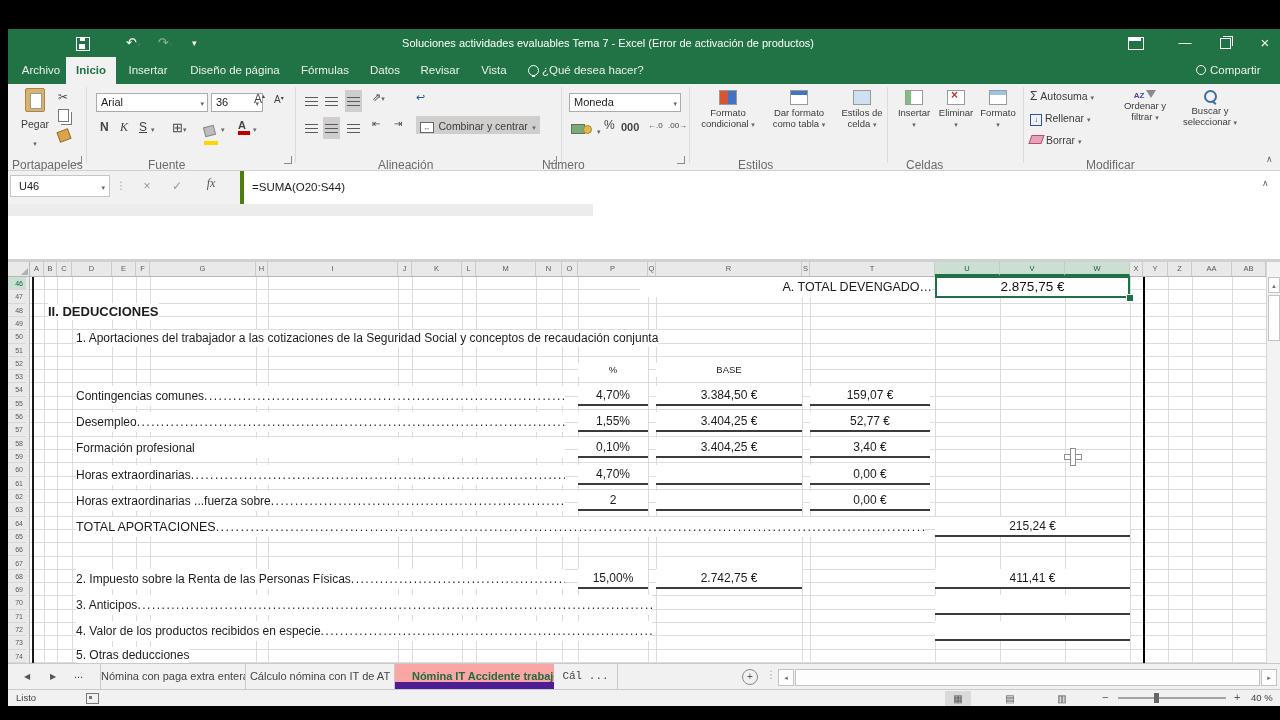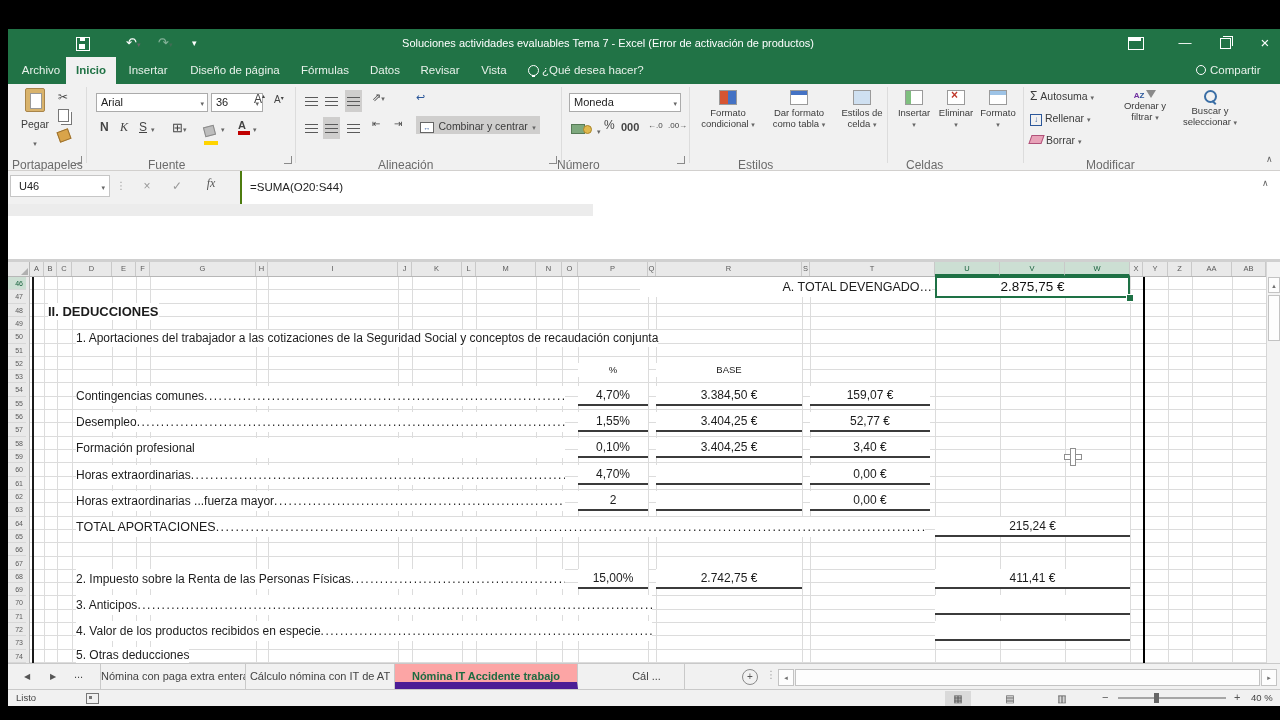--- a/index.html
+++ b/index.html
@@ -25,21 +25,21 @@
   .inputbox{position:absolute;background:#fff;border:1px solid #ababab;font-size:11px;color:#222;line-height:17px;padding-left:4px;box-sizing:border-box;}
   .lns{display:inline-block;width:13px;height:9px;background:repeating-linear-gradient(to bottom,#5a5a5a 0 1px,transparent 1px 4px);}
   .tbtn{position:absolute;text-align:center;color:#444;}
   .shaded{background:#cfcecd;}
   .bigbtn{position:absolute;text-align:center;font-size:9.5px;color:#3b3b3b;line-height:1.15;}
   .mini-grid{display:inline-block;width:16px;height:13px;border:1px solid #9a9a9a;background:#fff;}
   
   .fbar-bg{left:8px;top:171px;width:1272px;height:33px;background:#f1f1f1;}
   .namebox{left:10px;top:175px;width:100px;height:22px;background:#fff;border:1px solid #c6c6c6;box-sizing:border-box;font-size:11px;color:#222;line-height:20px;padding-left:8px;}
   .fxbtns{color:#9a9a9a;font-size:12px;line-height:22px;text-align:center;}
-  .formula-area{left:240px;top:171px;width:1040px;height:33px;background:#fff;border-left:2px solid #4d7c0f;font-size:11.5px;color:#222;line-height:33px;padding-left:8px;box-sizing:border-box;}
+  .formula-area{left:240px;top:171px;width:1040px;height:33px;background:#fff;border-left:4px solid #4d7c0f;font-size:11.5px;color:#222;line-height:33px;padding-left:8px;box-sizing:border-box;}
   
   .sheet-colhead{left:30px;top:262px;width:1236px;height:15px;background:#e9e9e9;border-bottom:1px solid #b7b7b7;box-sizing:border-box;}
   .colh{position:absolute;top:0;height:14px;line-height:14px;text-align:center;font-size:7.5px;color:#5a5a5a;border-right:1px solid #c9c9c9;box-sizing:border-box;overflow:hidden;}
   .colh.selh{background:#ccdfd3;color:#17613c;border-bottom:2px solid #1e7145;}
   .rowhead{left:8px;top:277px;width:22px;height:386px;background:#e9e9e9;border-right:1px solid #b7b7b7;box-sizing:border-box;}
   .rowh{position:absolute;left:0;width:18px;height:13.31px;line-height:13px;text-align:right;font-size:7px;color:#5a5a5a;border-bottom:1px solid #d7d7d7;box-sizing:border-box;padding-right:3px;}
   .rowh.selh2{background:#ccdfd3;color:#17613c;}
   #grid{left:30px;top:277px;width:1236px;height:386px;overflow:hidden;
         background:repeating-linear-gradient(to bottom,#ffffff 0px,#ffffff 12.31px,#dcdcdc 12.31px,#dcdcdc 13.31px);}
   .vline{position:absolute;top:0;width:1px;height:386px;background:#dcdcdc;}
@@ -183,21 +183,21 @@
     </div>
     <div class="abs" style="left:563px;top:36px;">
       <span class="ico" style="width:12px;height:8px;background:#7da87d;border:1px solid #567a56;"></span>
       <span class="ico" style="width:7px;height:7px;background:#e0b84c;border:1px solid #a8852c;border-radius:50%;margin-left:-6px;"></span>
       <span class="dd">▾</span>
     </div>
     <div class="abs tbtn" style="left:596px;top:34px;font-size:12px;">%</div>
     <div class="abs tbtn" style="left:613px;top:37px;font-size:11px;font-weight:bold;">000</div>
     <div class="abs tbtn" style="left:640px;top:37px;font-size:8px;">←.0</div>
     <div class="abs tbtn" style="left:660px;top:37px;font-size:8px;">.00→</div>
-    <div class="grplabel" style="left:549px;width:100px;">Número</div>
+    <div class="grplabel" style="left:534px;width:100px;">Número</div>
     <div class="launcher" style="left:669px;top:72px;"></div>
     <div class="vsep" style="left:681px;"></div>
 
     <div class="bigbtn" style="left:690px;top:6px;width:60px;">
       <span class="mini-grid" style="background:linear-gradient(90deg,#d65532 50%,#4472c4 50%);"></span><br>
       <span>Formato condicional</span> <span class="dd">▾</span>
     </div>
     <div class="bigbtn" style="left:754px;top:6px;width:74px;">
       <span class="mini-grid" style="background:linear-gradient(#4472c4 4px,#fff 4px);"></span><br>
       <span>Dar formato como tabla</span> <span class="dd">▾</span>
@@ -388,21 +388,21 @@
 
     <div class="cell leader" style="left:46px;top:188px;width:489px;height:20px;line-height:20px;">
         <span class="lbl">Horas extraordinarias </span>
         <span class="dots">................................................................................................................................................................................................................................................................................................</span>
       </div>
     <div class="cell ctr uline" style="left:548px;top:188px;width:70px;height:20px;line-height:19px;">4,70%</div>
     <div class="cell ctr uline" style="left:626px;top:188px;width:146px;height:20px;line-height:19px;"></div>
     <div class="cell ctr uline" style="left:780px;top:188px;width:120px;height:20px;line-height:19px;">0,00 €</div>
 
     <div class="cell leader" style="left:46px;top:214px;width:489px;height:20px;line-height:20px;">
-        <span class="lbl">Horas extraordinarias ...fuerza mayor</span>
+        <span class="lbl">Horas extraordinarias ...fuerza sobre</span>
         <span class="dots">................................................................................................................................................................................................................................................................................................</span>
       </div>
     <div class="cell ctr uline" style="left:548px;top:214px;width:70px;height:20px;line-height:19px;">2</div>
     <div class="cell ctr uline" style="left:626px;top:214px;width:146px;height:20px;line-height:19px;"></div>
     <div class="cell ctr uline" style="left:780px;top:214px;width:120px;height:20px;line-height:19px;">0,00 €</div>
 
     <div class="cell leader" style="left:46px;top:240px;width:849px;height:20px;line-height:20px;font-size:12.5px;">
         <span class="lbl">TOTAL APORTACIONES</span>
         <span class="dots">................................................................................................................................................................................................................................................................................................</span>
       </div>
@@ -447,21 +447,21 @@
     <div class="sbbox" style="left:1px;top:33px;width:12px;height:46px;"></div>
   </div>
 
   <div class="abs tabbar">
     <div class="abs" style="left:16px;top:8px;font-size:8px;color:#555;">◀</div>
     <div class="abs" style="left:42px;top:8px;font-size:8px;color:#555;">▶</div>
     <div class="abs" style="left:66px;top:4px;font-size:11px;color:#444;">...</div>
     <div class="stab" style="left:92px;width:146px;border-left:1px solid #c9c9c9;">Nómina con paga extra entera</div>
     <div class="stab" style="left:238px;width:149px;">Cálculo nómina con IT de AT</div>
     <div class="stab active" style="left:387px;width:183px;">Nómina IT Accidente trabajo</div>
-    <div class="stab" style="left:601px;width:76px;">Cál ...</div>
+    <div class="stab" style="left:546px;width:64px;font-family:Liberation Mono, monospace;">Cál ...</div>
     <div class="abs" style="left:734px;top:5px;width:14px;height:14px;border:1px solid #8a8a8a;border-radius:50%;text-align:center;line-height:13px;font-size:10px;color:#555;">+</div>
     <div class="abs" style="left:758px;top:5px;color:#a0a0a0;font-size:10px;">⋮</div>
     <div class="sbbox" style="left:770px;top:5px;width:16px;height:17px;font-size:7px;line-height:16px;">◂</div>
     <div class="sbbox" style="left:787px;top:5px;width:465px;height:17px;"></div>
     <div class="sbbox" style="left:1253px;top:5px;width:16px;height:17px;font-size:7px;line-height:16px;">▸</div>
   </div>
 
   <div class="abs statusbar">
     <div class="abs" style="left:8px;top:2px;">Listo</div>
     <div class="abs" style="left:78px;top:3px;width:11px;height:9px;border:1px solid #777;">

